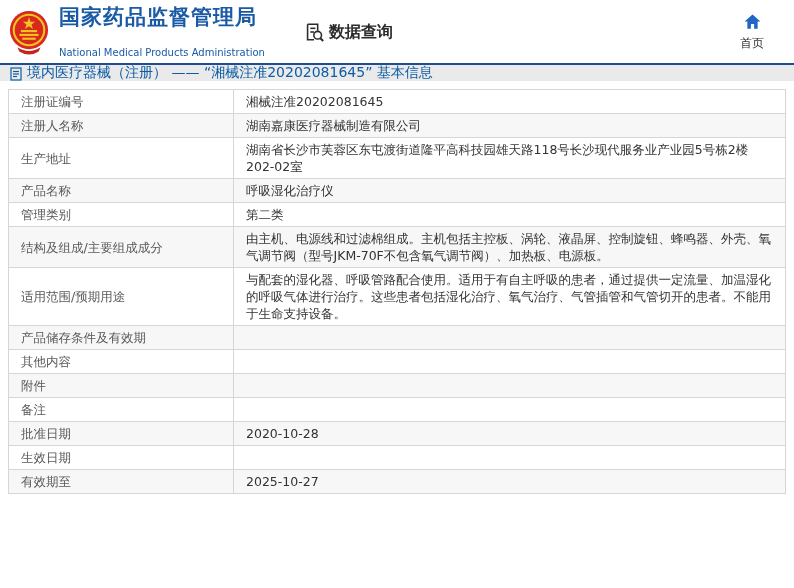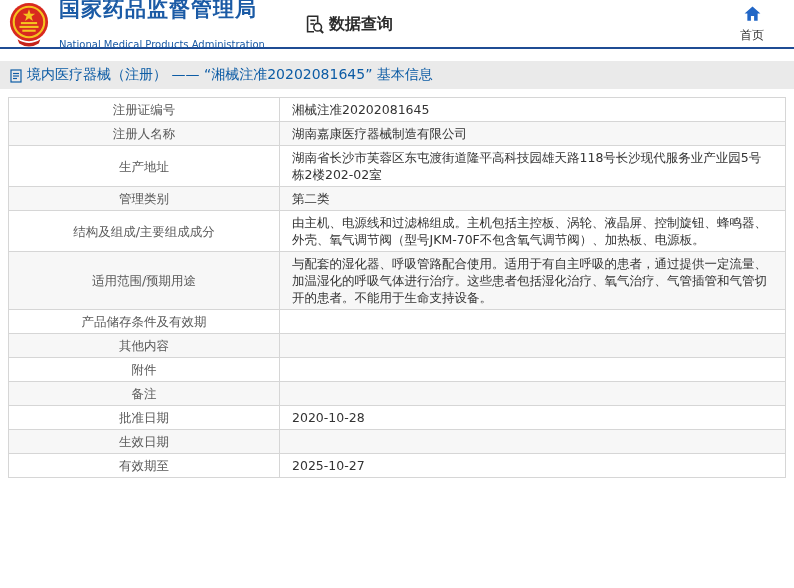--- a/index.html
+++ b/index.html
@@ -1,53 +1,53 @@
 <!DOCTYPE html>
 <html><head>
 <meta charset="utf-8">
 <style>
   * { margin:0; padding:0; box-sizing:border-box; }
   html,body { width:794px; background:#ffffff; font-family:"DejaVu Sans","Liberation Sans",sans-serif; }
   body { height:588px; overflow:hidden; }
 
   
   .header {
-    height:49px; display:flex; align-items:center;
+    height:65px; display:flex; align-items:center;
     padding:0 14px 0 8px; border-bottom:2px solid #1f4c94; background:#fff;
   }
   .logo { width:42px; height:46px; flex:0 0 auto; margin-top:2px; }
   .title-block { margin-left:9px; line-height:1.15; }
   .title-cn { font-size:21px; font-weight:bold; color:#1a5aa5; letter-spacing:1px; }
   .title-en { font-size:10px; color:#1a5aa5; margin-top:18px;text-align:center; }
   .data-query { display:flex; align-items:flex-end; margin-left:38px; cursor:pointer; }
   .data-query .dq-icon { width:22px; height:22px; margin-right:4px; }
   .data-query .dq-label { font-size:16px; font-weight:600; color:#2b2b2b; }
   .header-spacer { flex:1; }
   .nav { display:flex; gap:26px; margin-right:6px;flex-direction:column; }
   .nav-item { display:flex; flex-direction:column; align-items:center; cursor:pointer; min-width:44px; }
   .nav-item svg { width:19px; height:19px; }
   .nav-item .nav-label { font-size:12px; color:#333; margin-top:4px; white-space:nowrap; }
 
   
   .breadcrumb {
-    margin-top:12px; height:28px; background:#eaeaea;
+    height:16px; background:#eaeaea;
     display:flex; align-items:center; padding:0 10px; 
   }
   .breadcrumb .bc-icon { width:12px; height:14px; margin-right:5px; flex:0 0 auto; }
   .breadcrumb .bc-text { font-size:14px; color:#0d5ca5; }
 
   
   .table-wrap { margin:8px 8px 0 8px; }
   table.info { width:100%; border-collapse:collapse; border:1px solid #cfcfcf; }
   table.info td {
     border:1px solid #d6d6d6; font-size:12.5px; vertical-align:middle;
     padding:3px 12px; line-height:17px;
   }
   table.info td.label {
-    width:271px; text-align:center; color:#595959; background:#fff;
+    width:225px; text-align:left; color:#595959; background:#fff;
     white-space:nowrap;
     margin-left:12px;
   }
   table.info td.value { color:#333; }
   table.info tr:nth-child(even) td { background:#f7f7f7; }
 </style>
 </head>
 <body>
 
 <div class="header">
@@ -113,20 +113,24 @@
         </tr>
         <tr>
           <td class="label">注册人名称</td>
           <td class="value">湖南嘉康医疗器械制造有限公司</td>
         </tr>
         <tr>
           <td class="label">生产地址</td>
           <td class="value">湖南省长沙市芙蓉区东屯渡街道隆平高科技园雄天路118号长沙现代服务业产业园5号栋2楼202-02室</td>
         </tr>
         <tr>
+          <td class="label">产品名称</td>
+          <td class="value">呼吸湿化治疗仪</td>
+        </tr>
+        <tr>
           <td class="label">管理类别</td>
           <td class="value">第二类</td>
         </tr>
         <tr>
           <td class="label">结构及组成/主要组成成分</td>
           <td class="value">由主机、电源线和过滤棉组成。主机包括主控板、涡轮、液晶屏、控制旋钮、蜂鸣器、外壳、氧气调节阀（型号JKM-70F不包含氧气调节阀）、加热板、电源板。</td>
         </tr>
         <tr>
           <td class="label">适用范围/预期用途</td>
           <td class="value">与配套的湿化器、呼吸管路配合使用。适用于有自主呼吸的患者，通过提供一定流量、加温湿化的呼吸气体进行治疗。这些患者包括湿化治疗、氧气治疗、气管插管和气管切开的患者。不能用于生命支持设备。</td>

